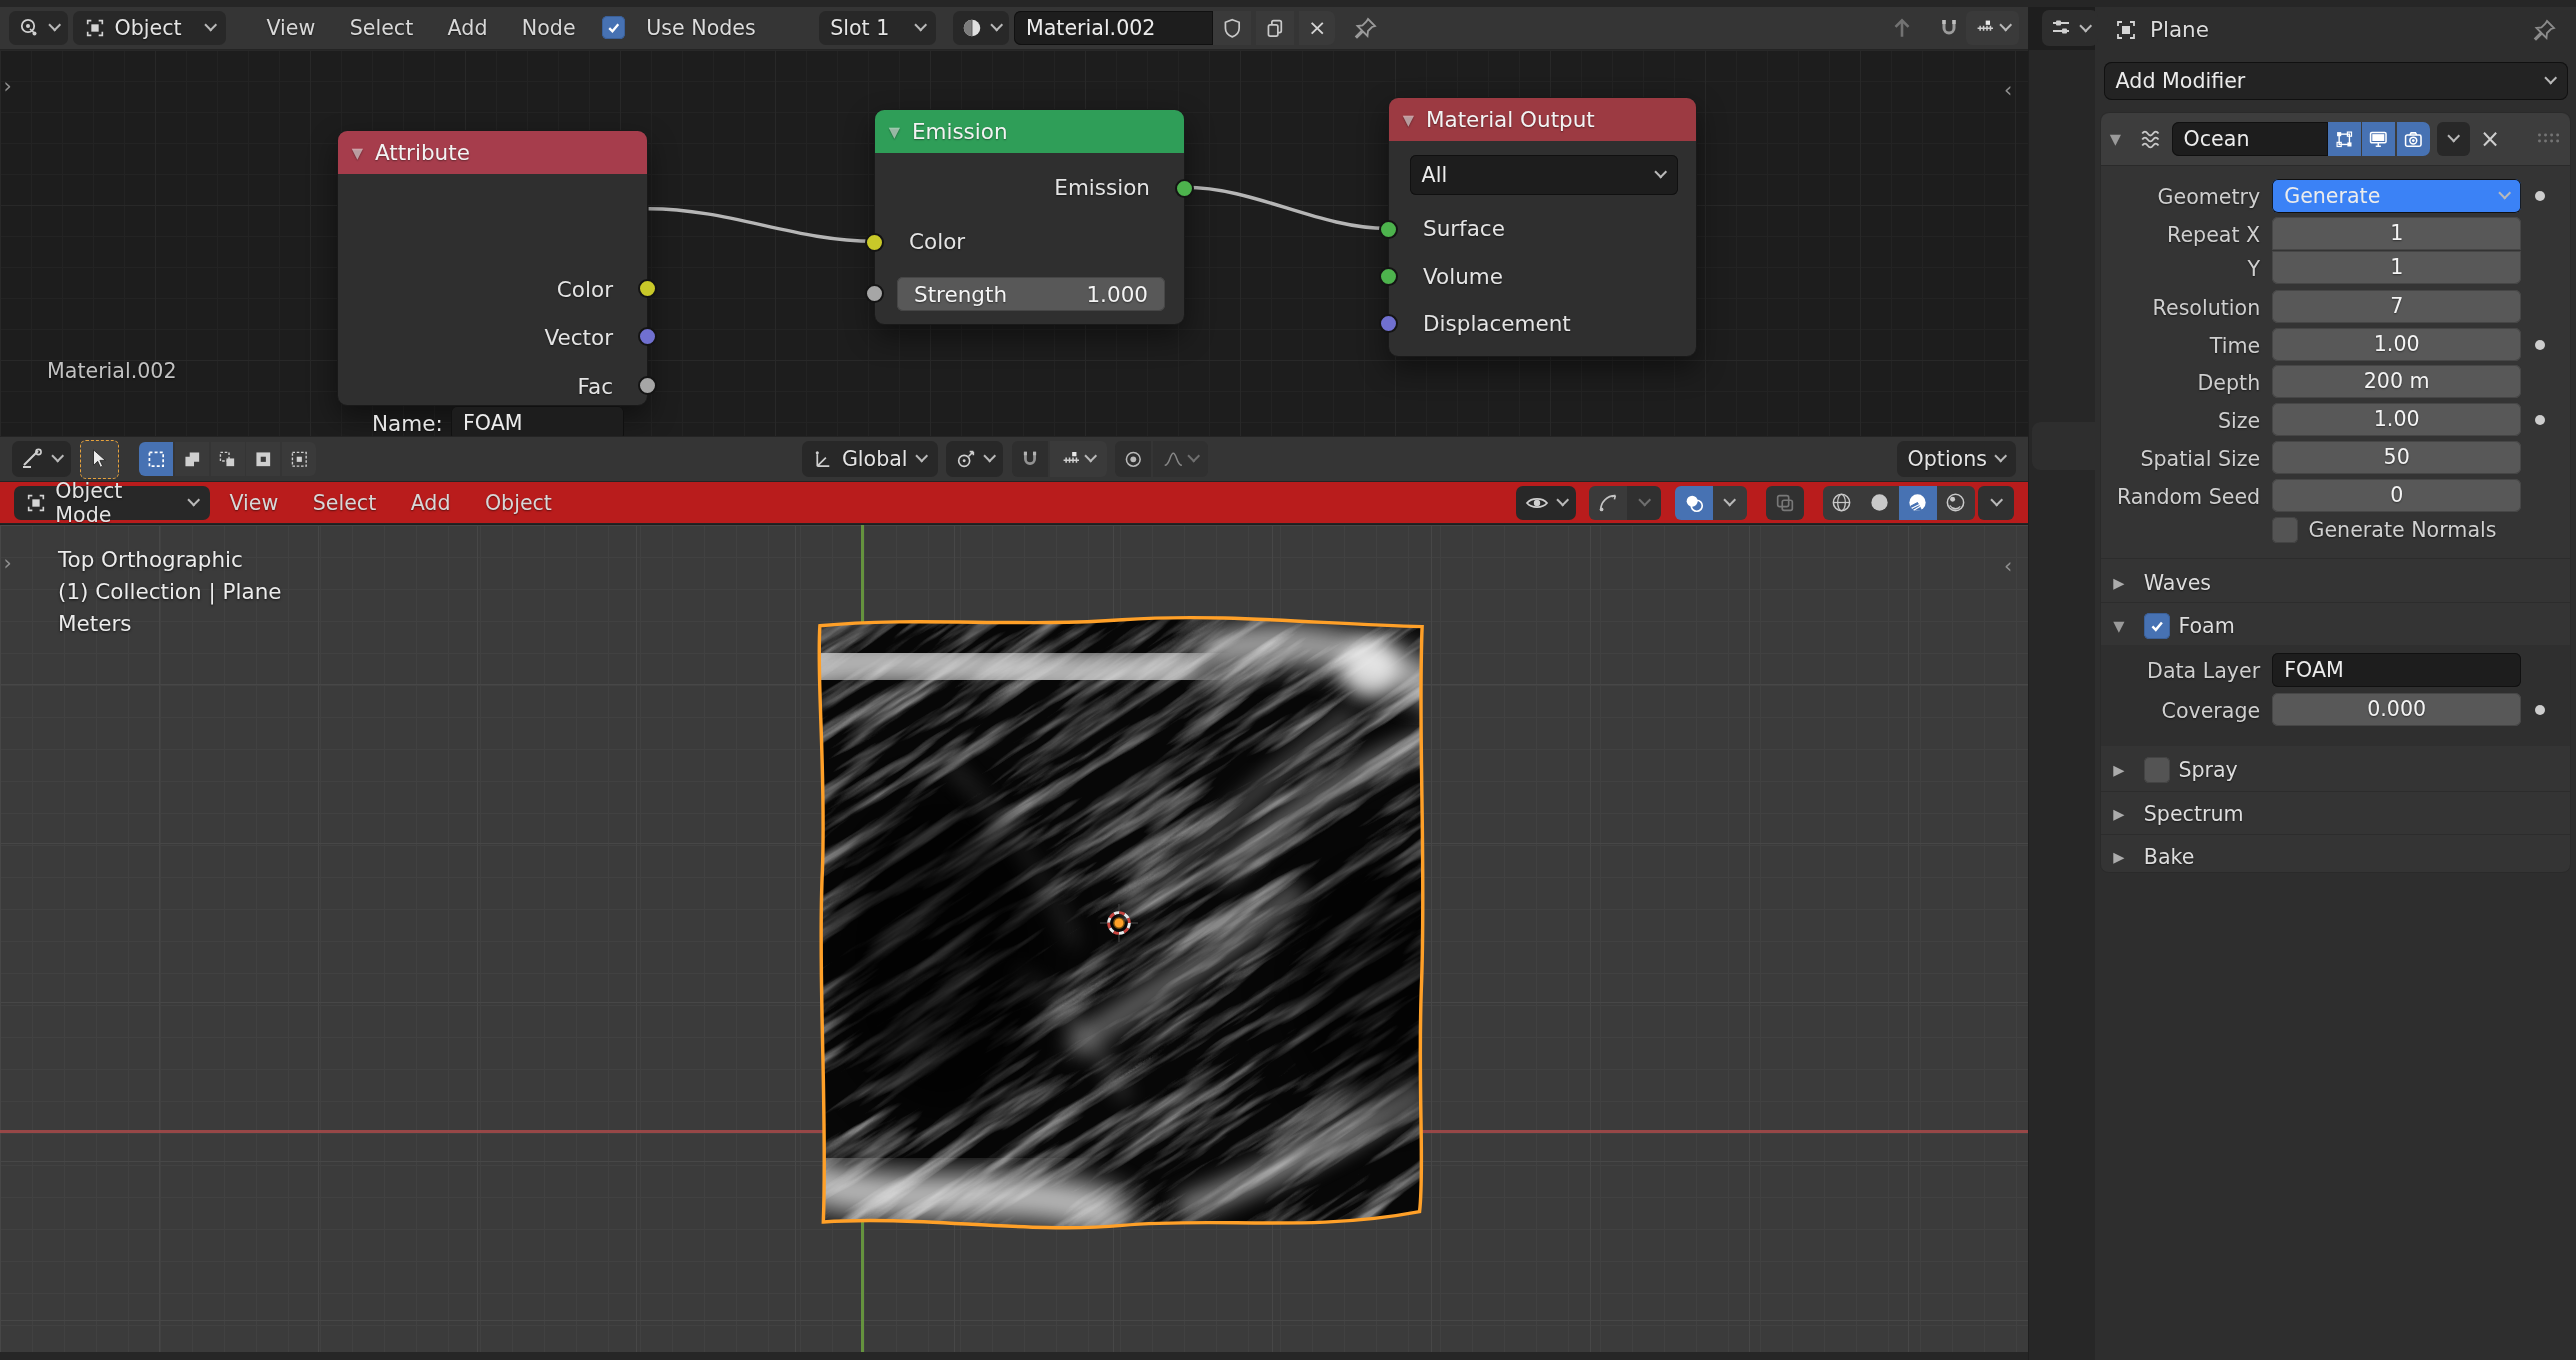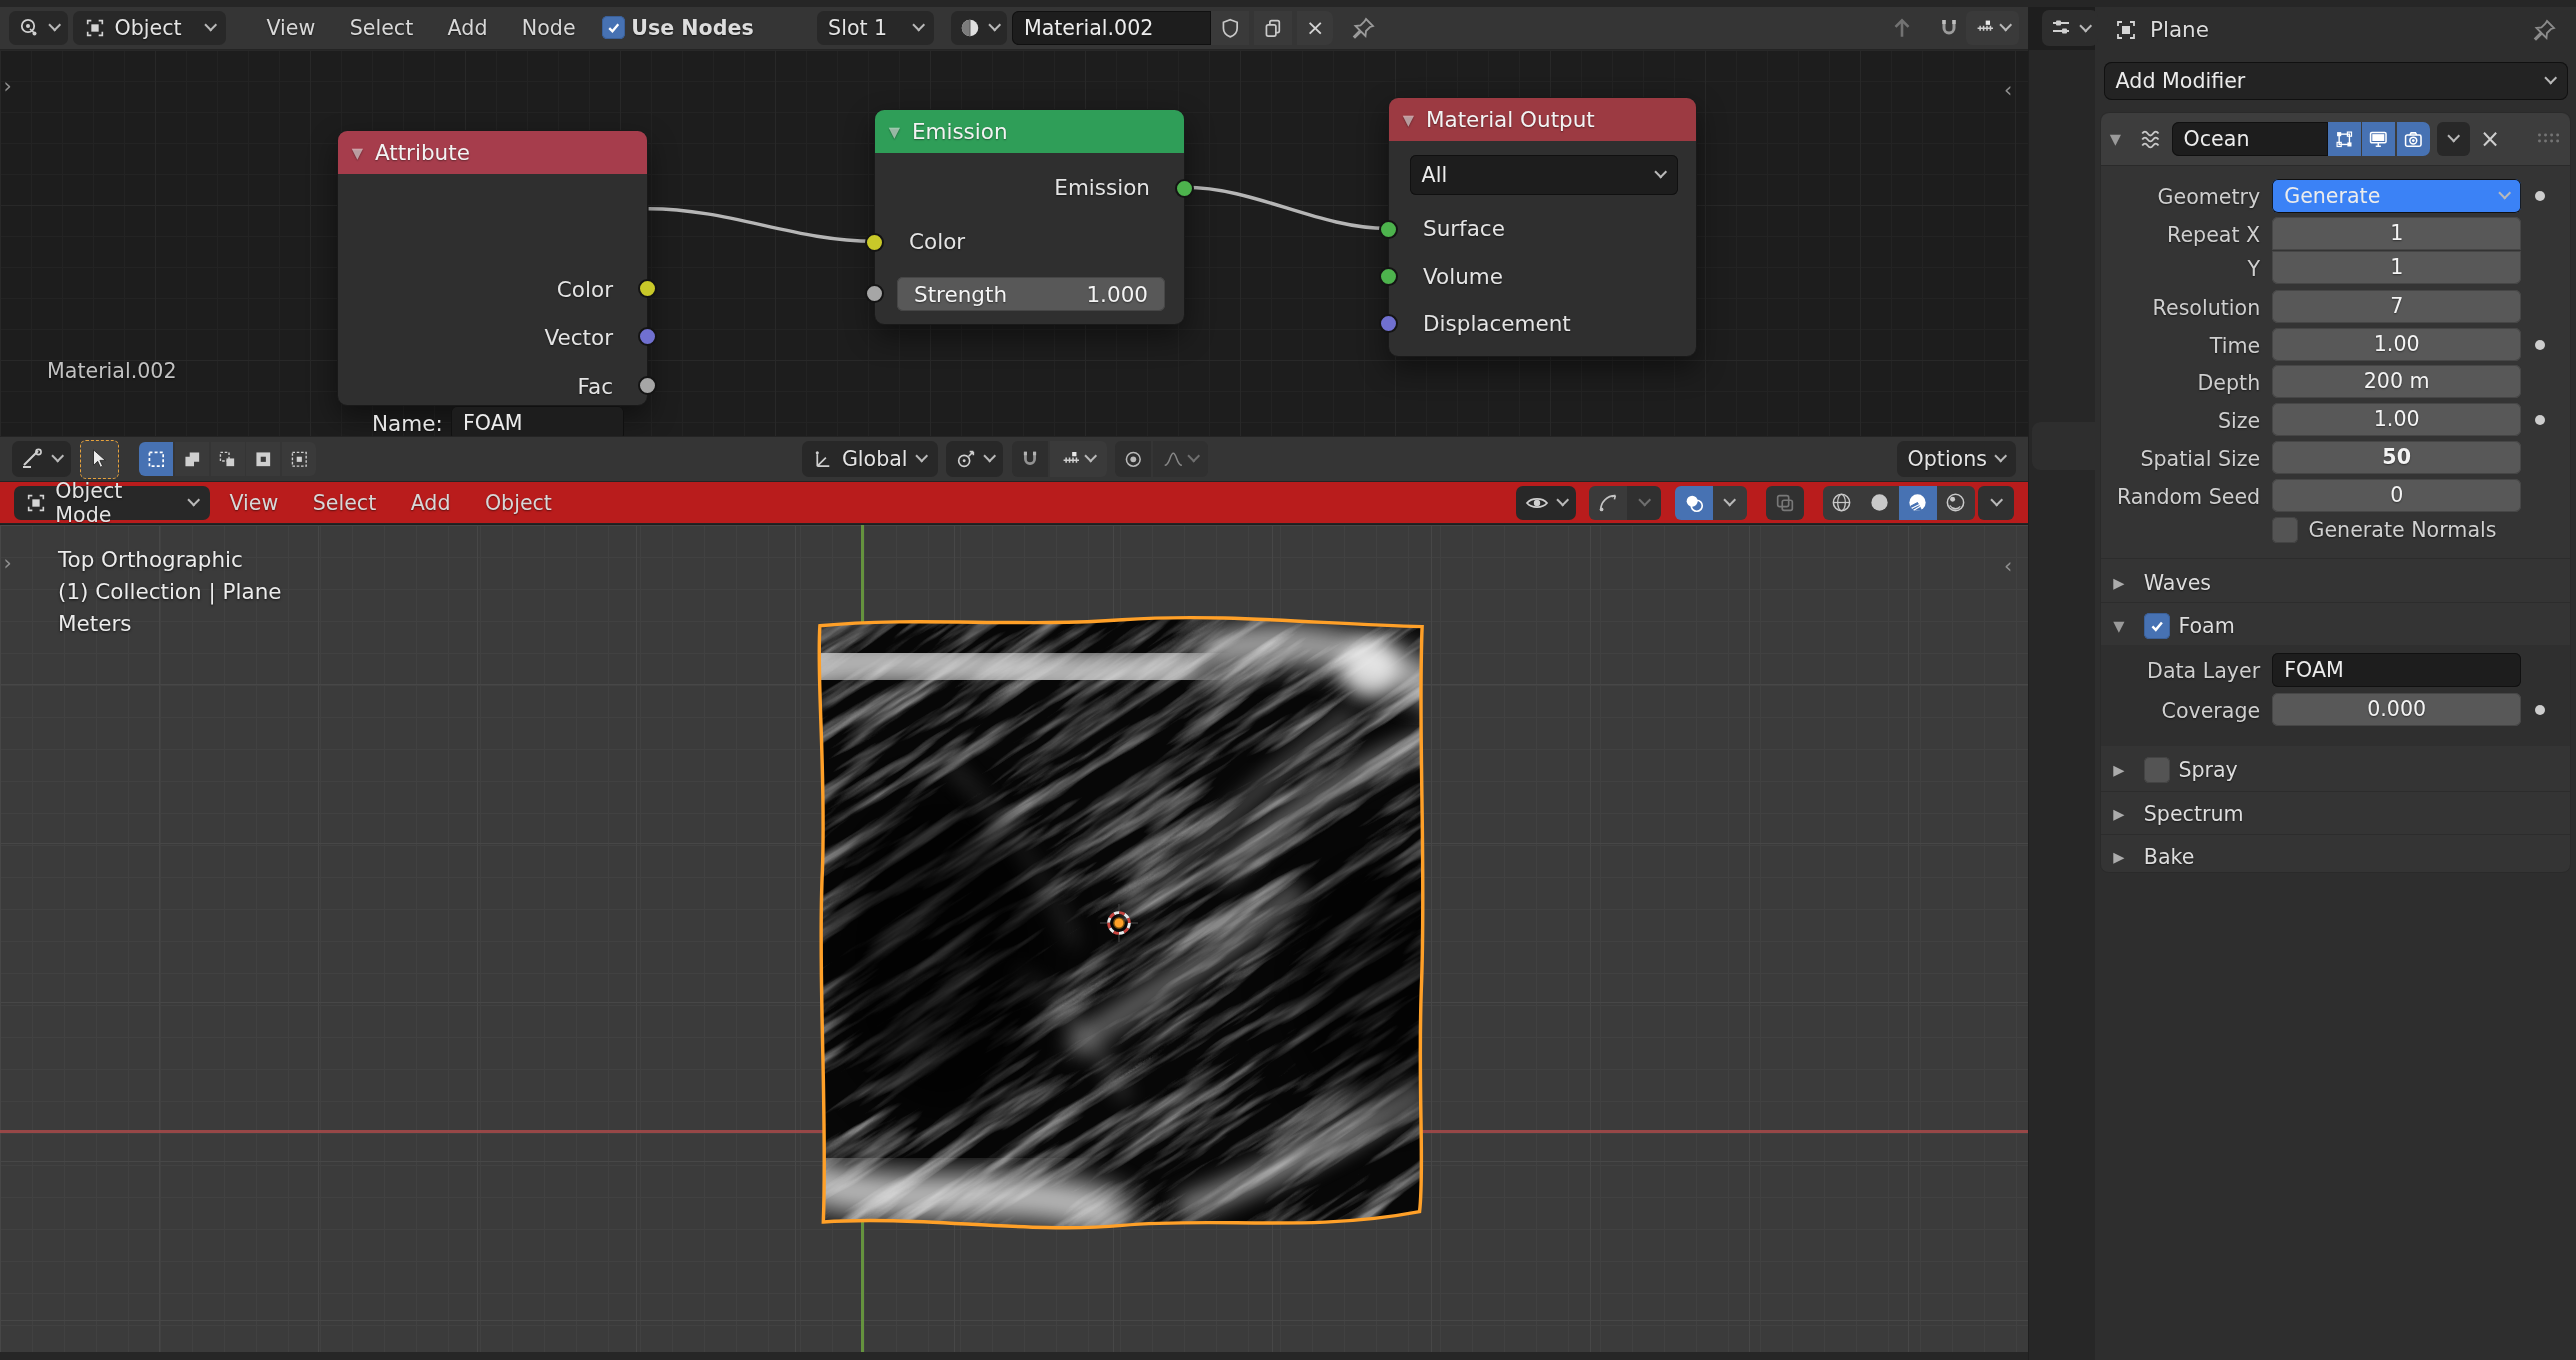--- a/index.html
+++ b/index.html
@@ -56,21 +56,21 @@
           </svg>
       </span>
       <span>Object</span>
       <span class="chev" style="margin-left:auto;"></span>
     </div>
     <div style="width:15.5px;"></div>
     <div class="menu-item">View</div>
     <div class="menu-item">Select</div>
     <div class="menu-item">Add</div>
     <div class="menu-item">Node</div>
-    <div class="flex" style="gap:6px;margin-left:6.9px;font-weight:bold;">
+    <div class="flex" style="gap:21px;margin-left:6.9px;">
       <span class="check on" style="width:23px;height:23px;">
         <svg width="15.5" height="15.5" viewBox="0 0 24 24">
             <path d="M5 12.5 l5 5 9 -11" stroke="#fff" stroke-width="3.6" fill="none"></path>
           </svg>
       </span>
       <span class="ui-text">Use Nodes</span>
     </div>
     <div style="width:53px;"></div>
     <div class="btn" style="width:117px;">
       <span>Slot 1</span>
@@ -565,21 +565,21 @@
           <span>200 m</span>
         </div>
 
       <div class="plabel" style="left:0;top:296px;width:159px;">Size</div>
       <div class="slider" style="position:absolute;left:171px;top:290px;width:249px;">
           <span>1.00</span>
         </div>
       <div class="animdot" style="left:434px;top:302px;"></div>
 
       <div class="plabel" style="left:0;top:334px;width:159px;">Spatial Size</div>
-      <div class="slider" style="position:absolute;left:171px;top:328px;width:249px;font-weight:bold;">
+      <div class="slider" style="position:absolute;left:171px;top:328px;width:249px;">
           <span>50</span>
         </div>
 
       <div class="plabel" style="left:0;top:372px;width:159px;">Random Seed</div>
       <div class="slider" style="position:absolute;left:171px;top:366px;width:249px;">
           <span>0</span>
         </div>
 
       <div class="abs flex" style="left:171px;top:404px;gap:10.3px;">
         <span class="check off"></span>

